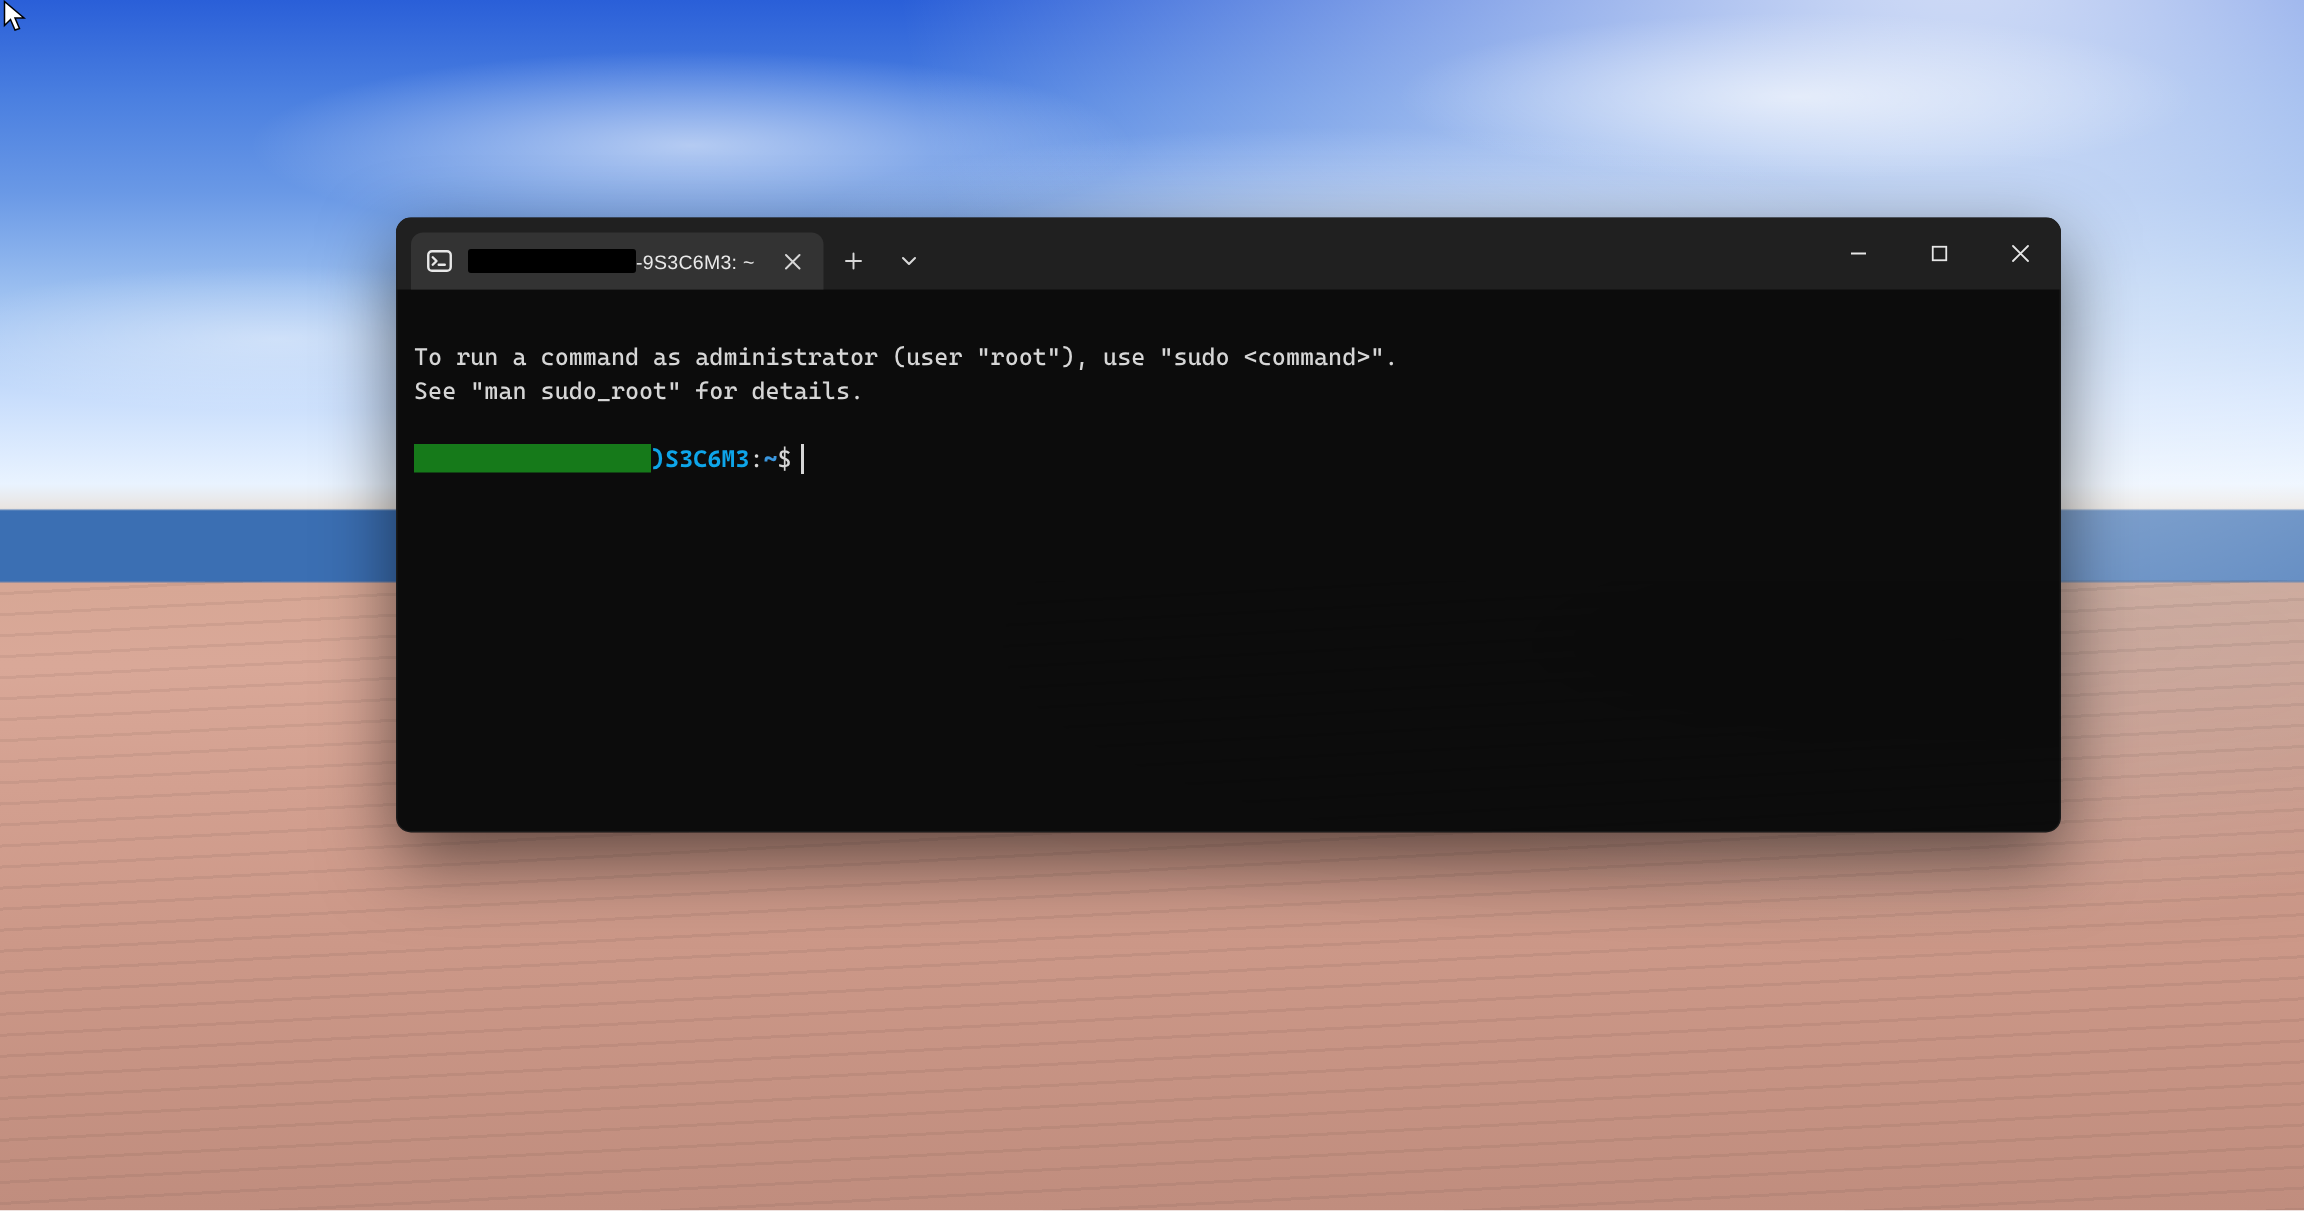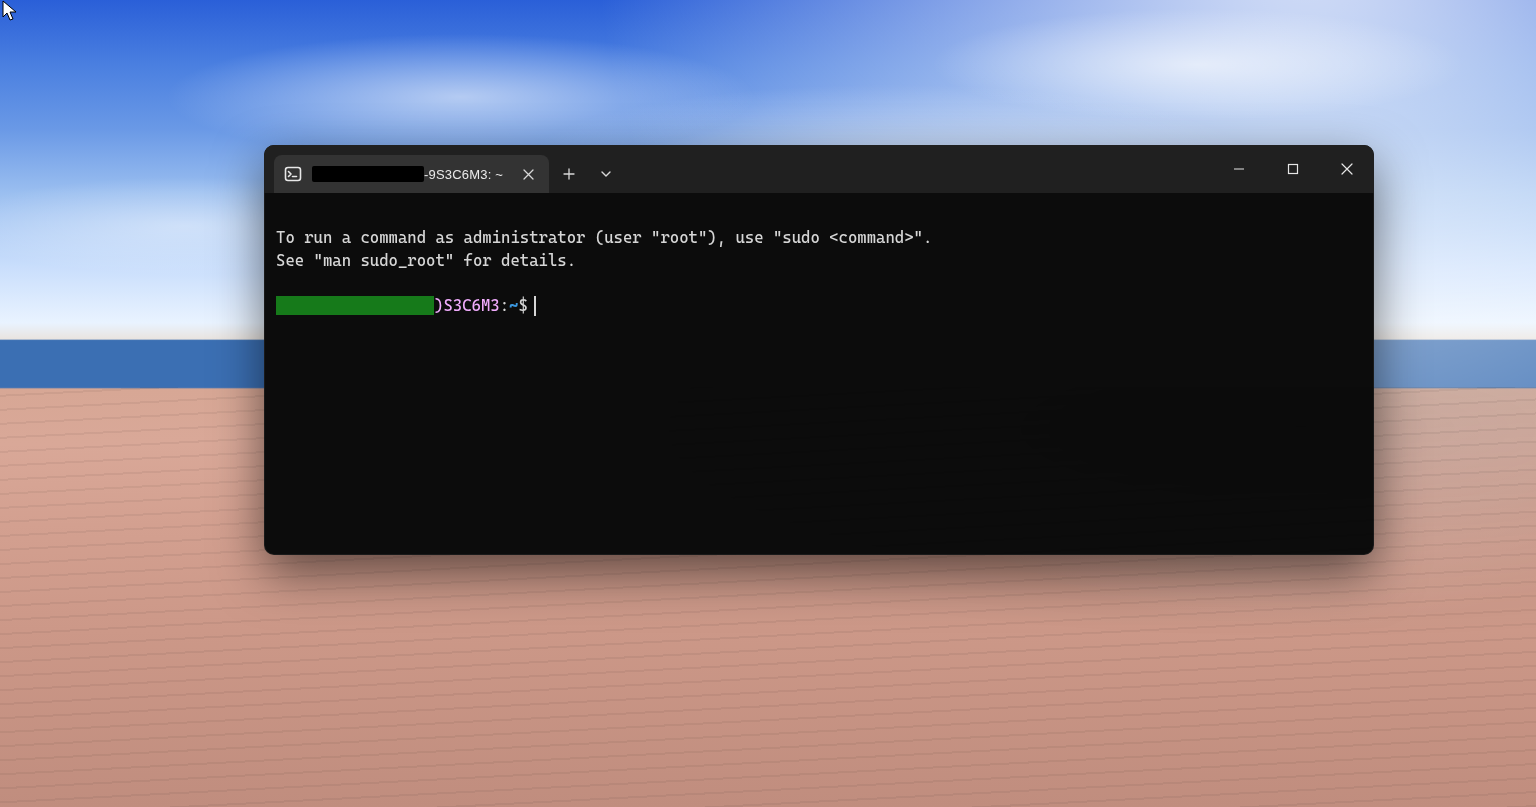--- a/index.html
+++ b/index.html
@@ -130,21 +130,21 @@
     color:#d6d6d6;
     white-space:pre;
     cursor:text;
   }
   .motd { color:#d6d6d6; }
   .prompt-row { margin-top:22px; display:flex; align-items:center; }
   .prompt-redact {
     display:inline-block; width:158px; height:19px;
     background:#167a1a; 
   }
-  .prompt-host { color:#f0abfc; font-weight:400; }
+  .prompt-host { color:#0ea5e9; font-weight:700; }
   .prompt-colon { color:#d6d6d6; }
   .prompt-path { color:#3a96dd; font-weight:600; }
   .prompt-dollar { color:#d6d6d6; }
   .caret {
     display:inline-block; width:2px; height:20px; margin-left:6px;
     background:#d6d6d6; vertical-align:-3px;
     animation:blink 1s steps(1) infinite;
   }
   @keyframes blink { 50% { opacity:0; } }
 

